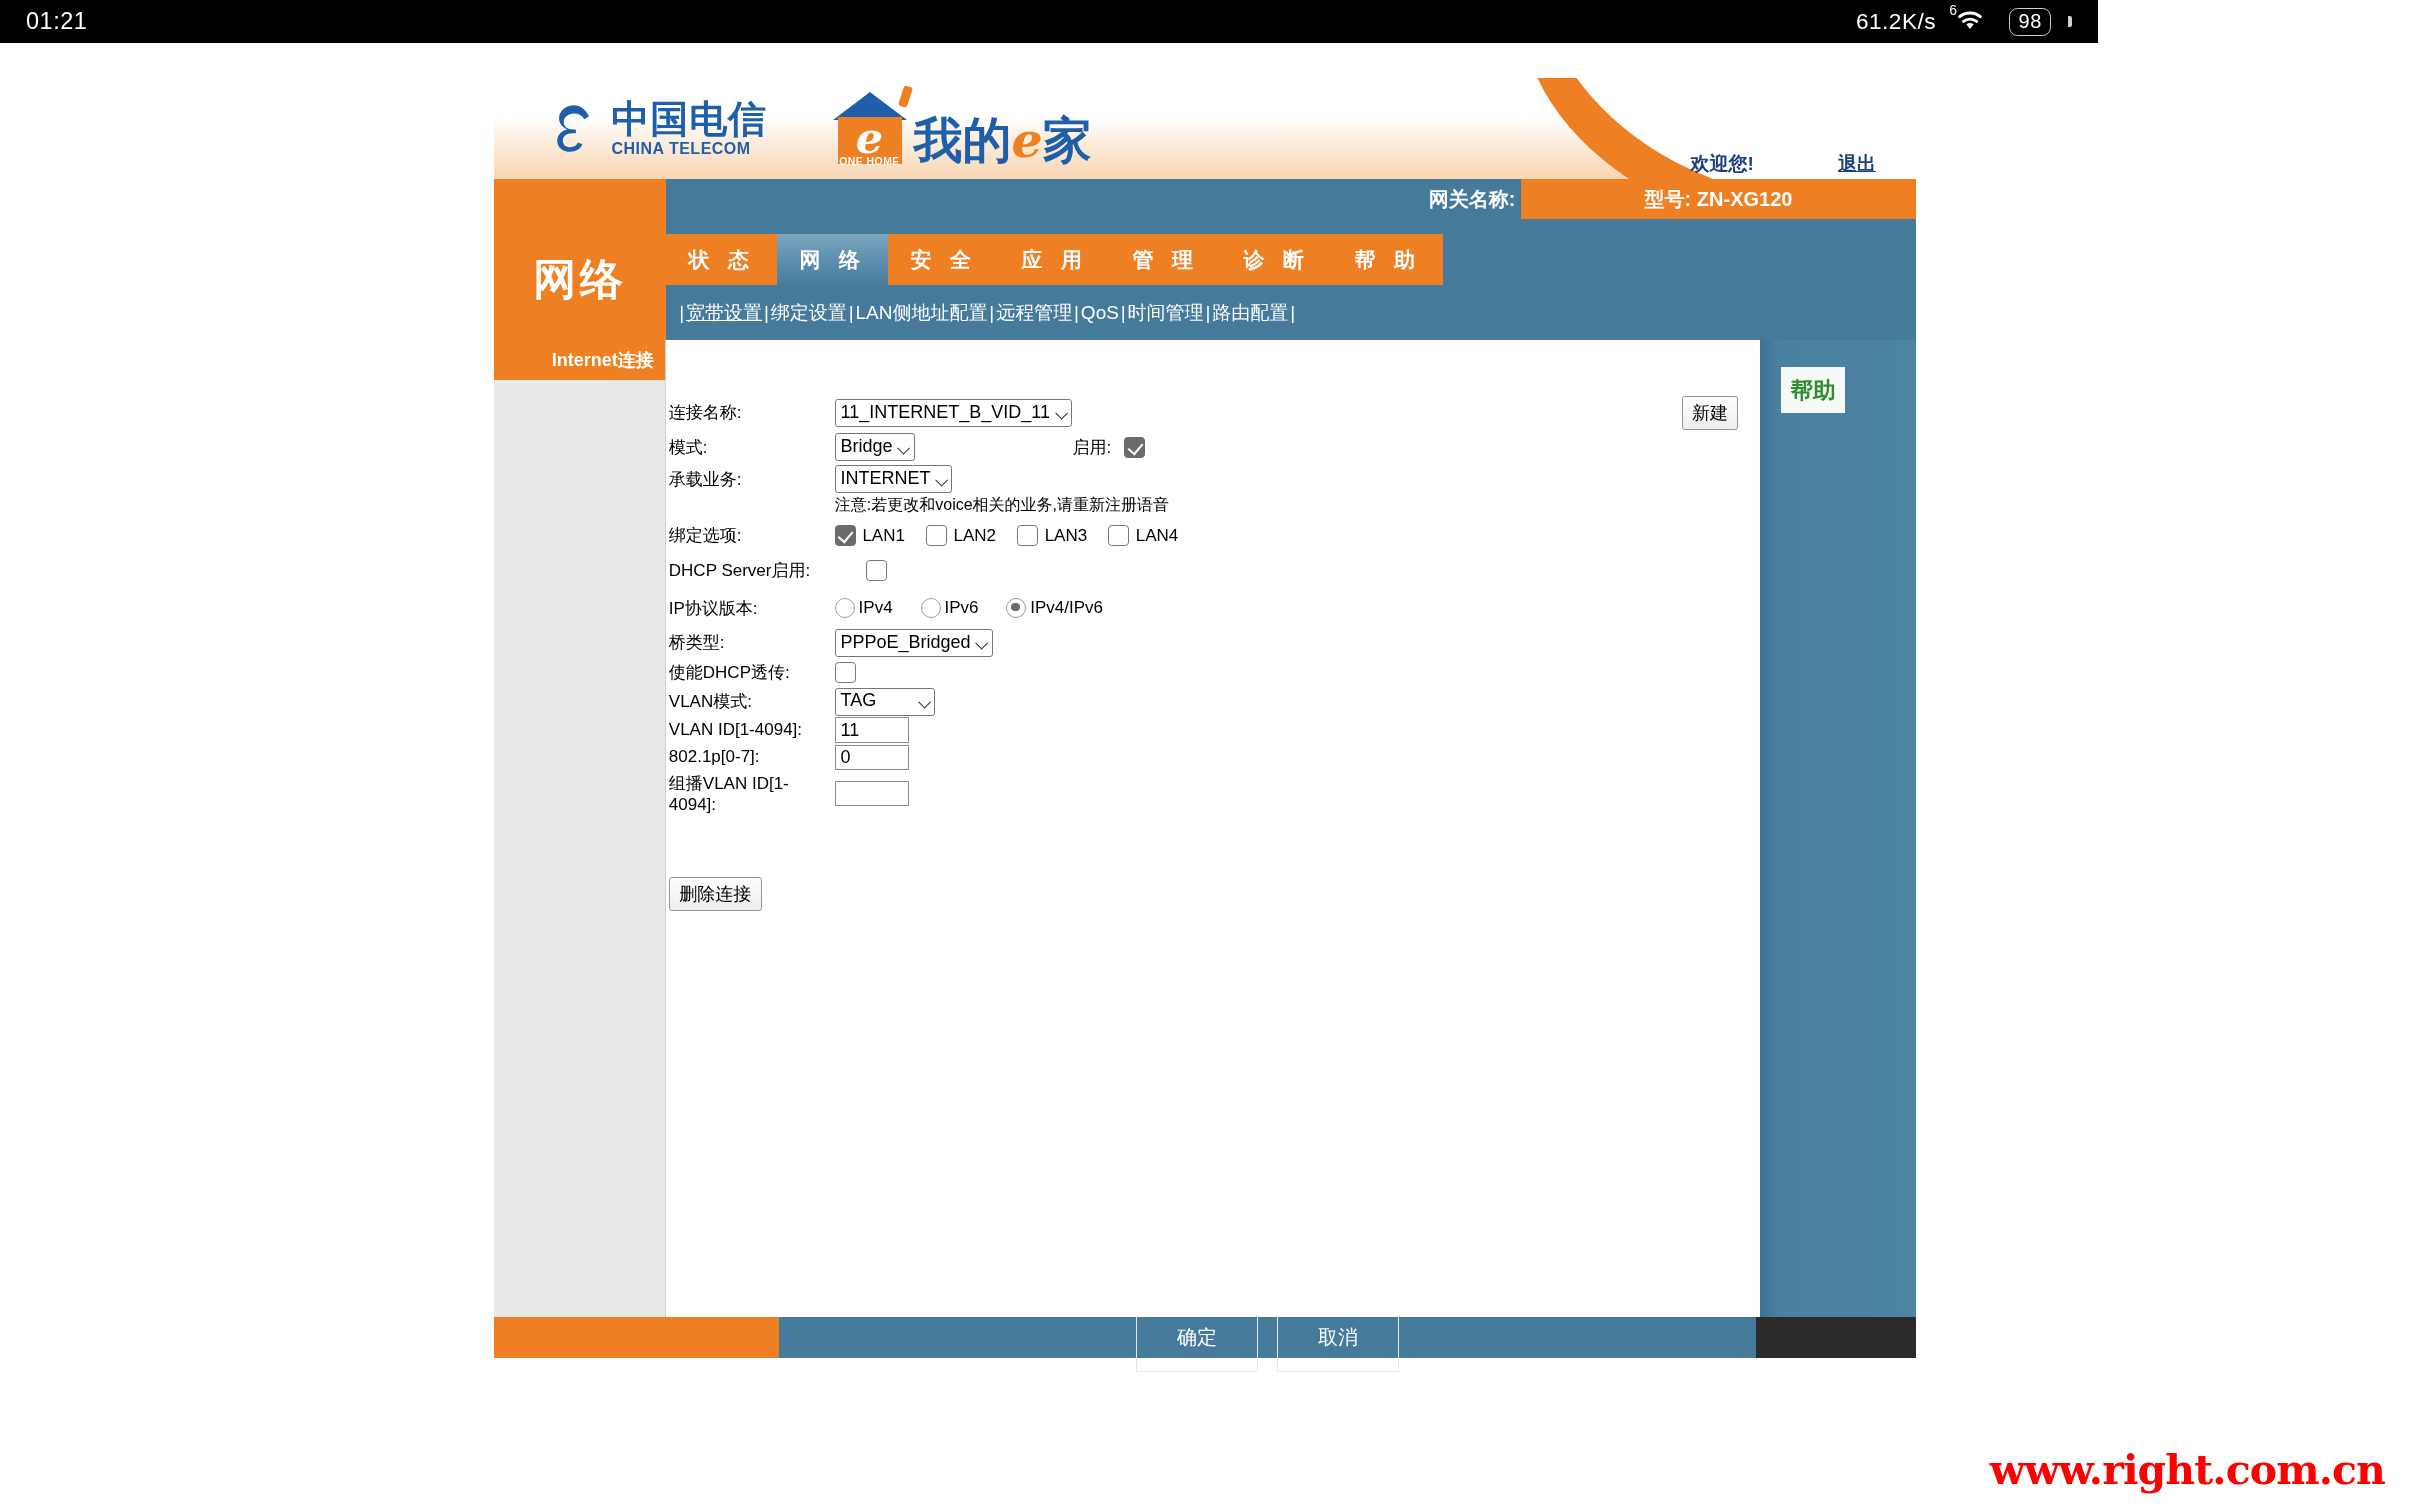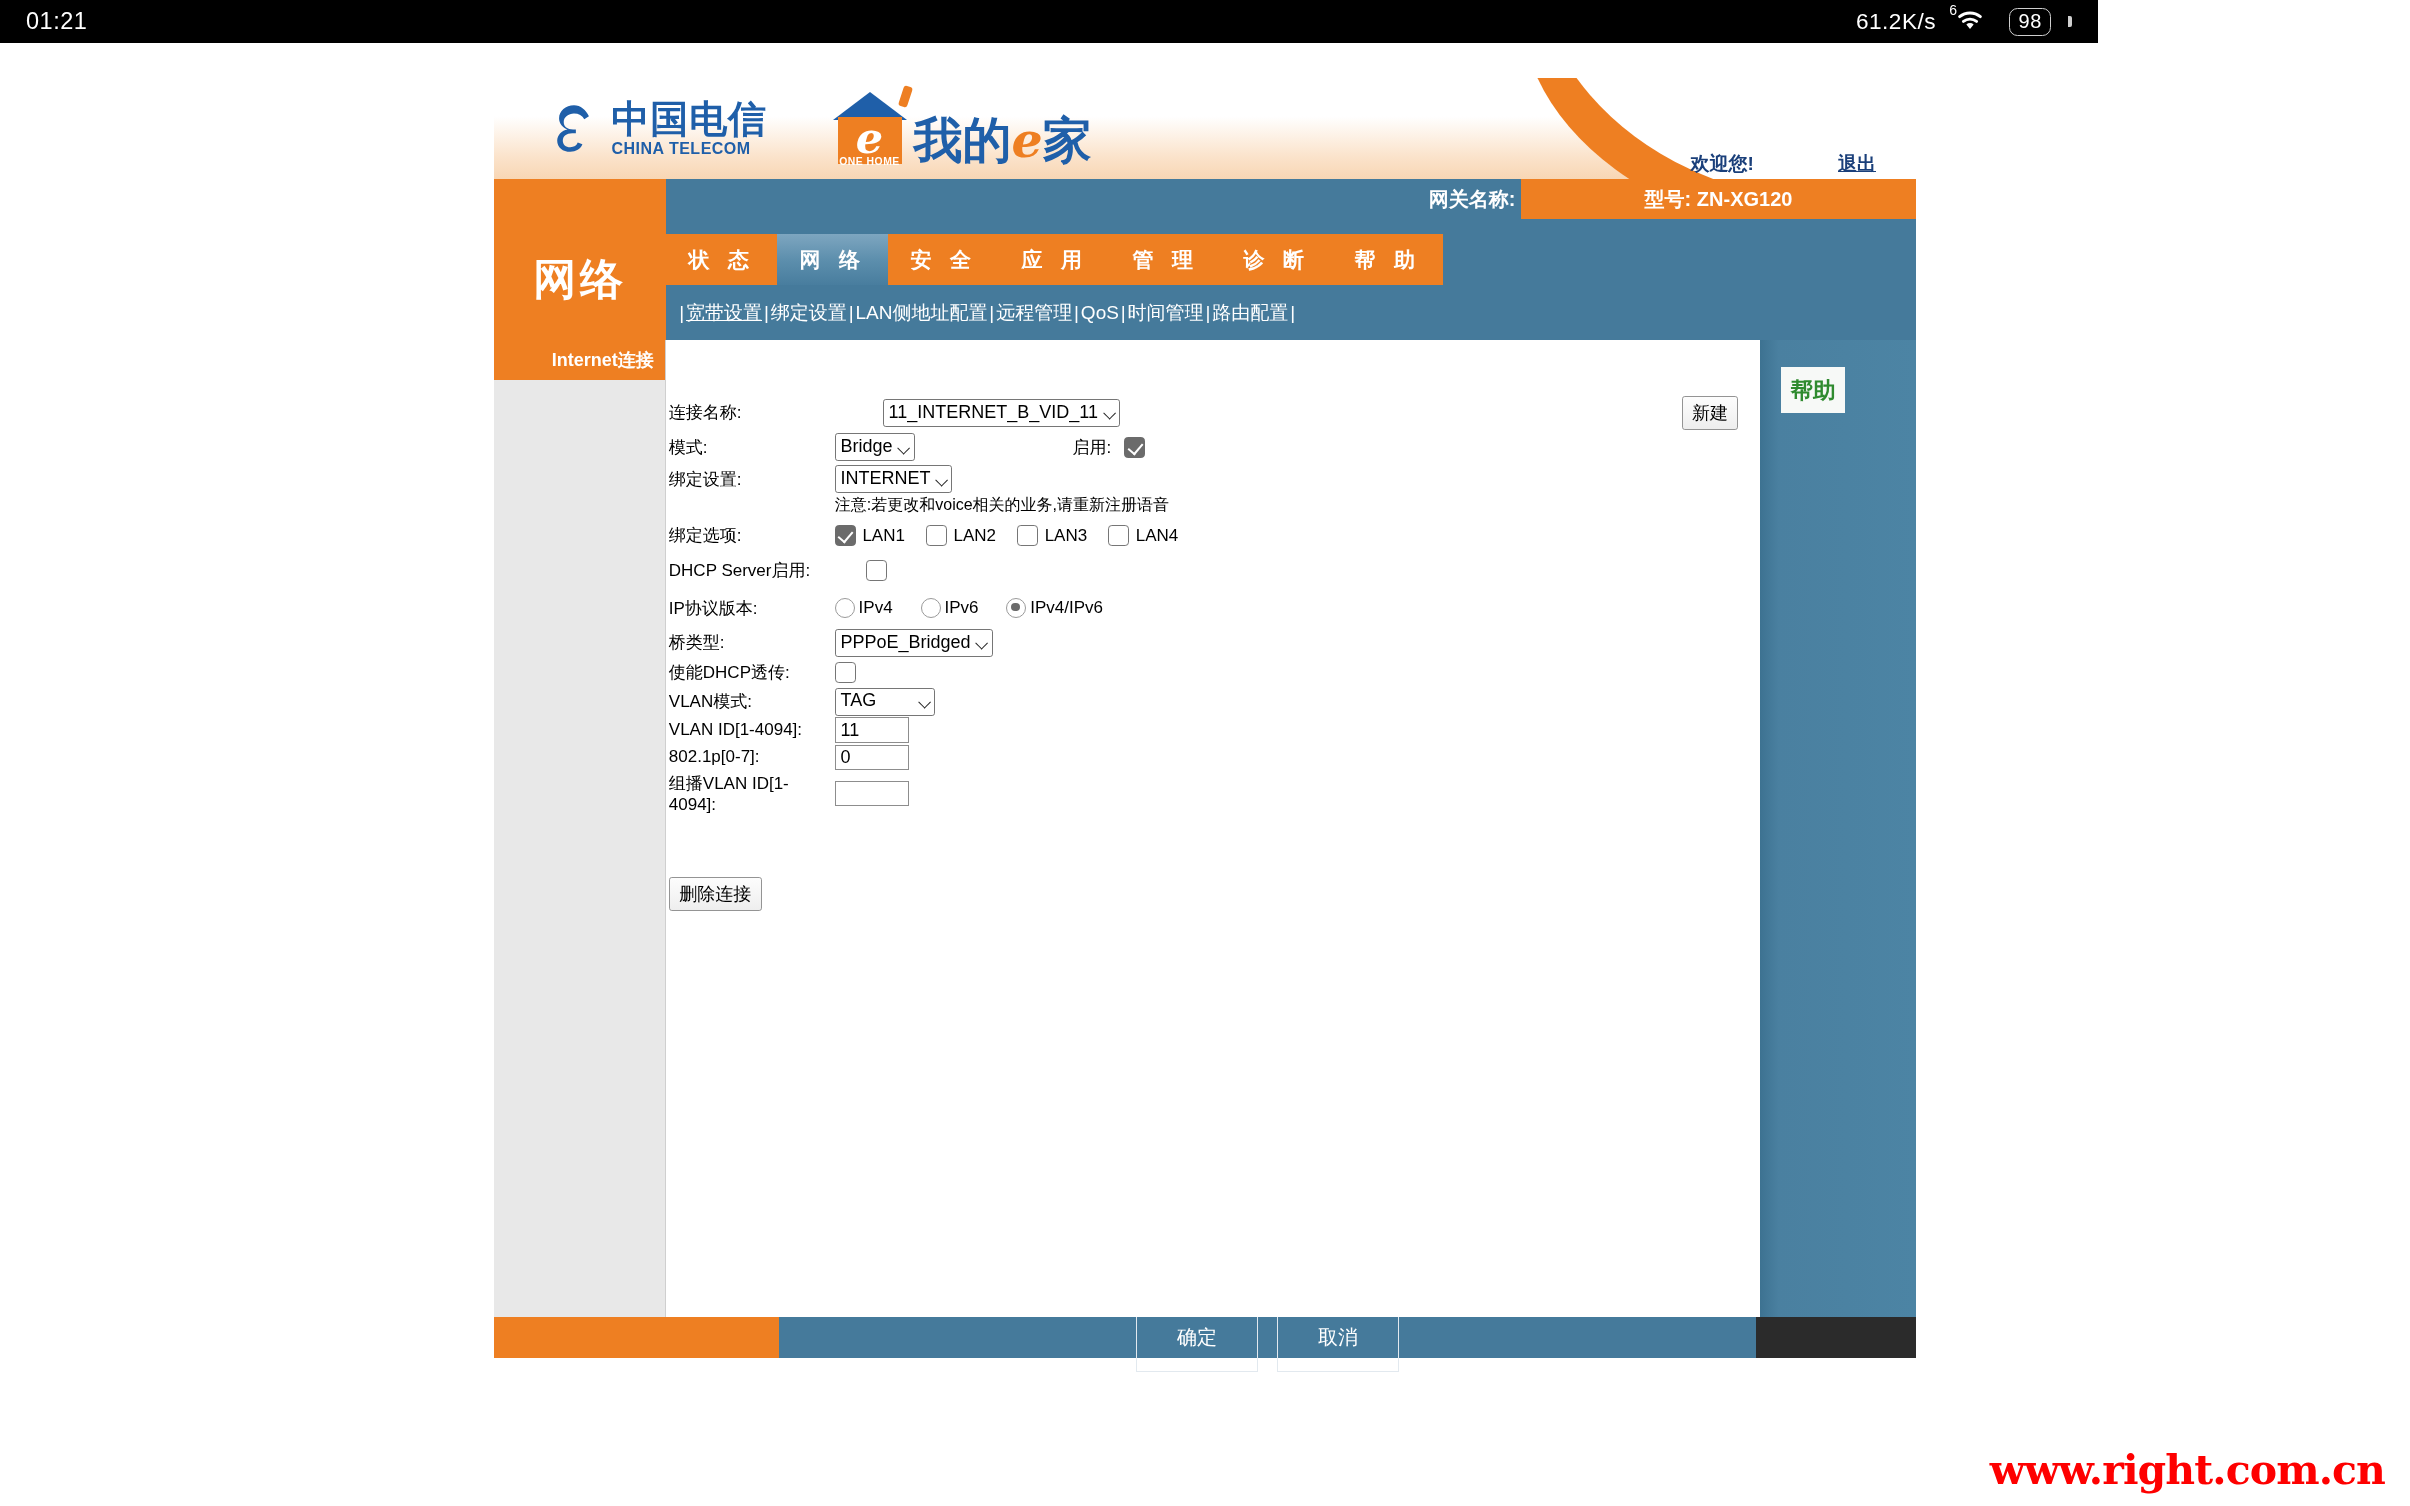--- a/index.html
+++ b/index.html
@@ -281,21 +281,21 @@
   </div>
 
   <div class="body-region">
     <div class="side">
       <div class="side-head">Internet连接</div>
     </div>
 
     <div class="content">
       <div class="form">
 
-        <div class="frow" style="margin-bottom:3.8px;gap:48px;">
+        <div class="frow" style="margin-bottom:3.8px;">
           <div class="flabel">连接名称:</div>
           <div class="fctl">
             <span class="selwrap">
               <span class="sel" style="display:inline-block;min-width:184px;">11_INTERNET_B_VID_11</span>
             </span>
             <span style="flex:1"></span>
             <button class="btn-std" style="margin-right:24.5px;">新建</button>
           </div>
         </div>
 
@@ -305,21 +305,21 @@
             <span class="selwrap">
               <span class="sel" style="display:inline-block;min-width:68px;">Bridge</span>
             </span>
             <span style="width:158px"></span>
             <span style="font-size:17px;margin-right:13px;">启用:</span>
             <span class="cb on"></span>
           </div>
         </div>
 
         <div class="frow">
-          <div class="flabel">绑定设置:</div>
+          <div class="flabel">承载业务:</div>
           <div class="fctl">
             <span class="selwrap">
               <span class="sel" style="display:inline-block;min-width:104px;">INTERNET</span>
             </span>
           </div>
         </div>
 
         <div class="frow" style="margin:1.9px 0 7.5px 0;">
           <div class="flabel"></div>
           <div class="fctl">

